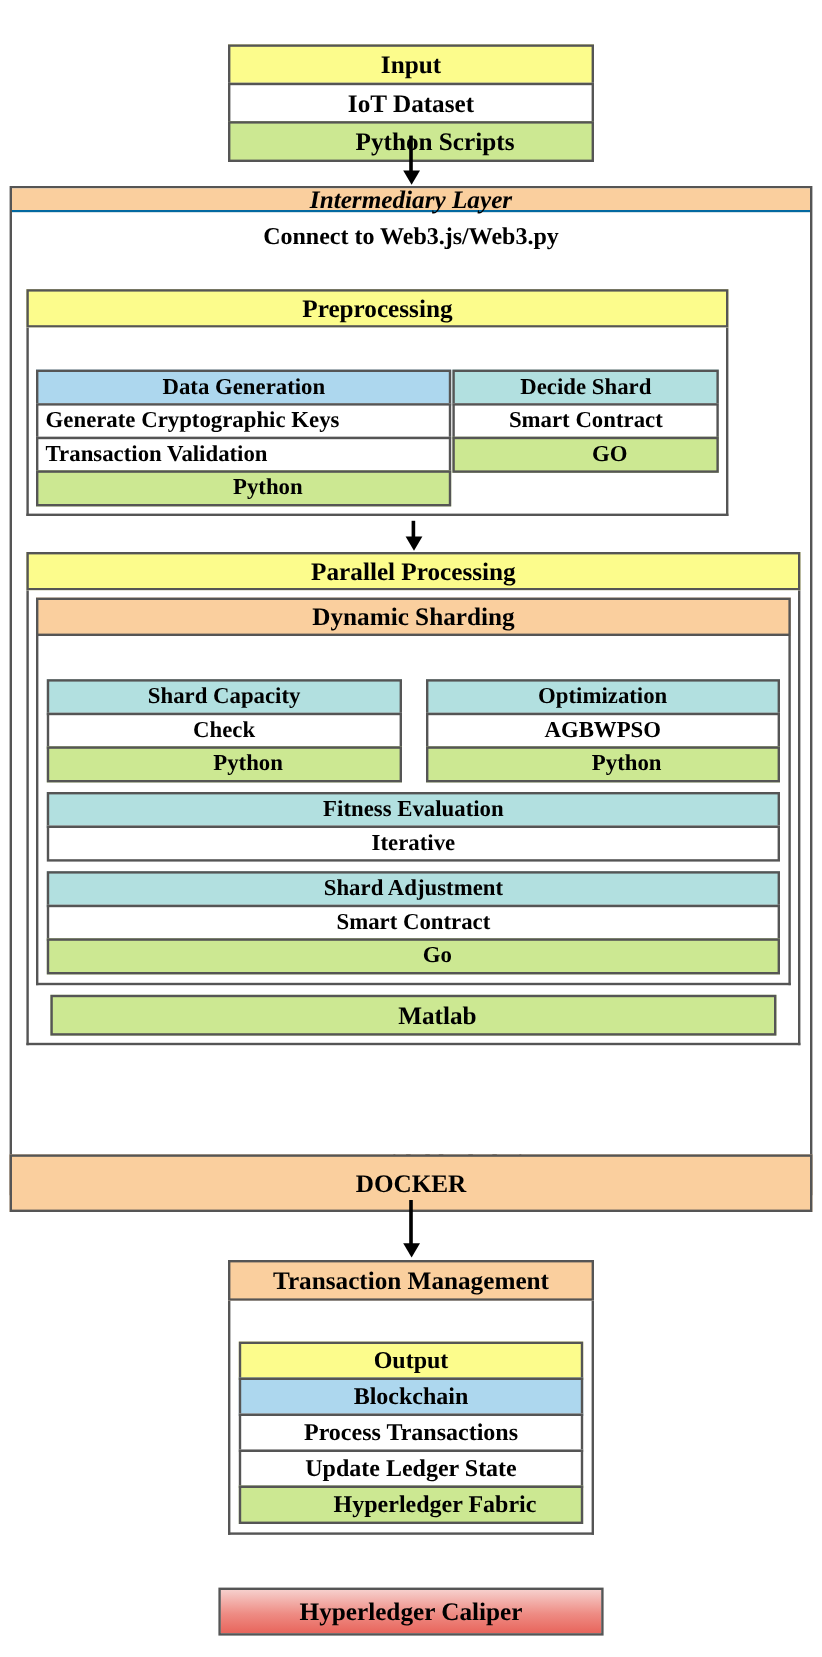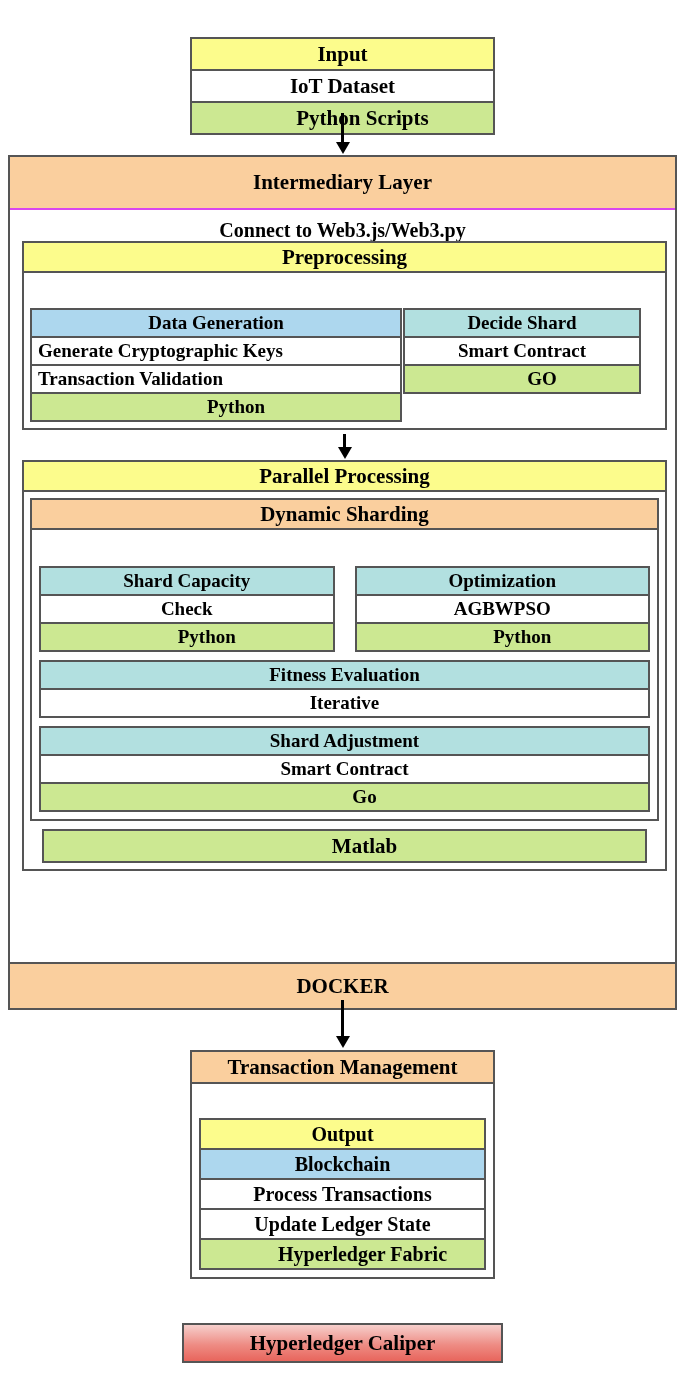--- a/index.html
+++ b/index.html
@@ -78,28 +78,28 @@
   
   #intermediary {
     position: absolute;
     left: 8px; top: 155px;
     width: 669px;
     height: 841px;
     border: 2px solid #555555;
     background: #ffffff;
     box-sizing: border-box;
   }
-  #intermediary-title { height: 53px; font-size: 21px; border: none; border-bottom: 2px solid #d946ef; }
+  #intermediary-title { height: 20px; font-size: 21px; border: none; border-bottom: 2px solid #0369a1; font-style: italic; }
   #connect-row { height: 40px; font-size: 20px; border: none; }
 
   
   #preprocessing-group {
     position: absolute;
     left: 12px; top: 84px;
-    width: 645px;
+    width: 585px;
   }
   #preprocessing-head { height: 32px; font-size: 21px; }
   #preprocessing-body {
     border: 2px solid #555;
     border-top-width: 0;
     background: #fff;
     padding: 6px;
     box-sizing: border-box;
     display: flex;
     gap: 1px;

